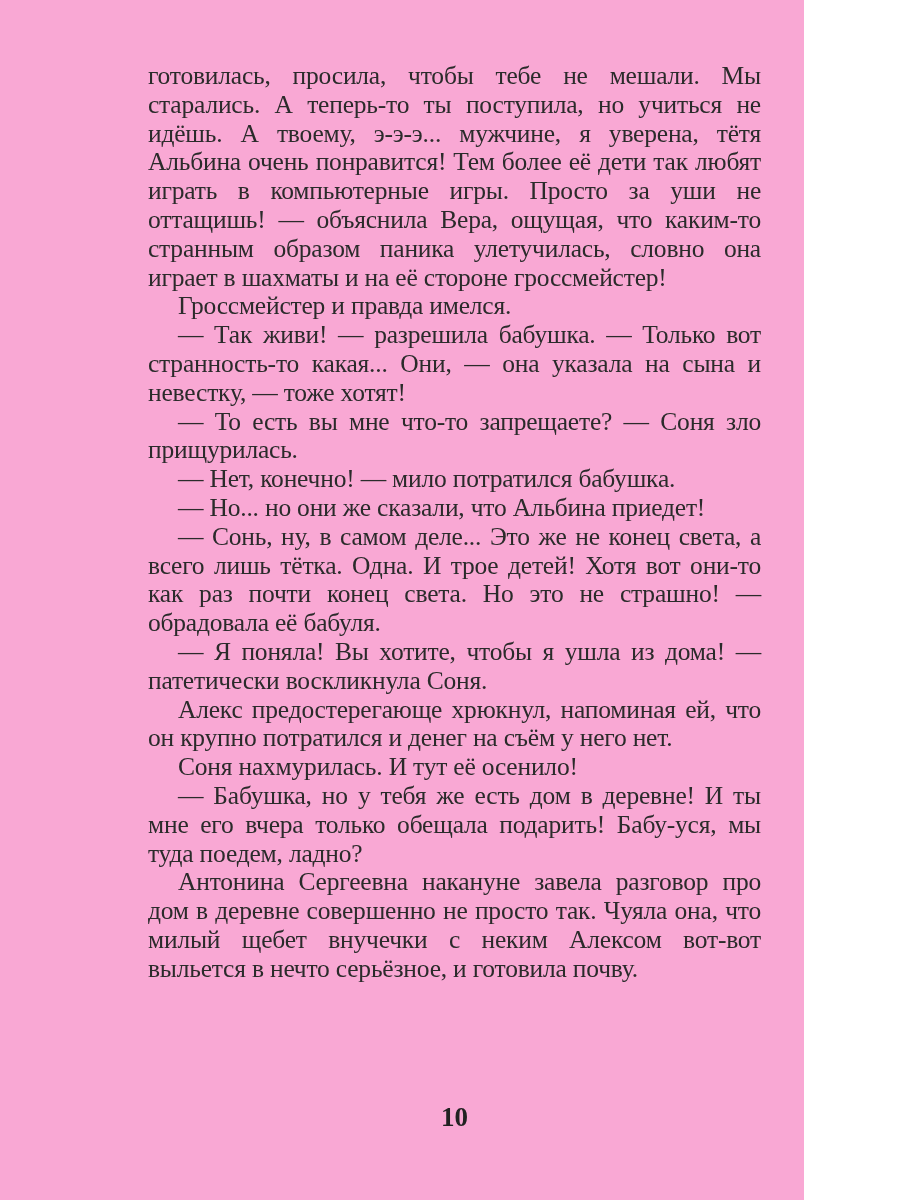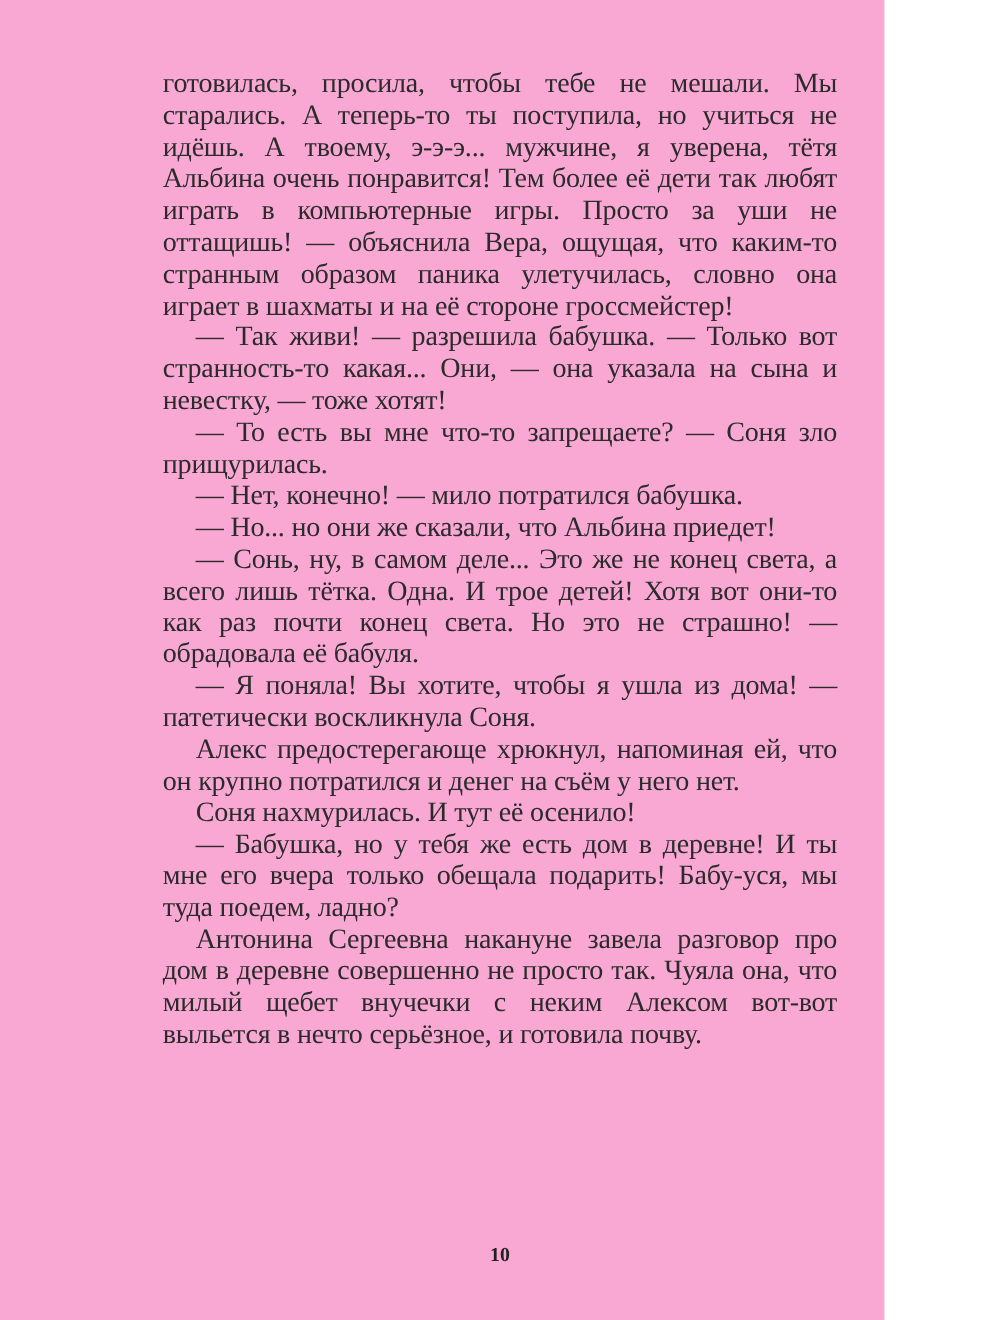--- a/index.html
+++ b/index.html
@@ -37,33 +37,33 @@
   }
   .text-block p.no-indent {
     text-indent: 0;
   }
   .page-number {
     position: absolute;
     top: 1102px;
     left: 148px;
     width: 613px;
     text-align: center;
-    font-size: 18px;
+    font-size: 27px;
     font-weight: 700;
     color: #222222;
-    margin-top: 28px;
   }
 </style>
 </head>
 <body>
 
 <div class="page">
 
   <div class="text-block">
     <p class="no-indent">готовилась, просила, чтобы тебе не мешали. Мы старались. А теперь-то ты поступила, но учиться не идёшь. А твоему, э-э-э... мужчине, я уверена, тётя Альбина очень понравится! Тем более её дети так любят играть в компьютерные игры. Просто за уши не оттащишь! — объяснила Вера, ощущая, что каким-то странным образом паника улетучилась, словно она играет в шахматы и на её стороне гроссмейстер!</p>
+    <p>Гроссмейстер и правда имелся.</p>
     <p>— Так живи! — разрешила бабушка. — Только вот странность-то какая... Они, — она указала на сына и невестку, — тоже хотят!</p>
     <p>— То есть вы мне что-то запрещаете? — Соня зло прищурилась.</p>
     <p>— Нет, конечно! — мило потратился бабушка.</p>
     <p>— Но... но они же сказали, что Альбина приедет!</p>
     <p>— Сонь, ну, в самом деле... Это же не конец света, а всего лишь тётка. Одна. И трое детей! Хотя вот они-то как раз почти конец света. Но это не страшно! — обрадовала её бабуля.</p>
     <p>— Я поняла! Вы хотите, чтобы я ушла из дома! — патетически воскликнула Соня.</p>
     <p>Алекс предостерегающе хрюкнул, напоминая ей, что он крупно потратился и денег на съём у него нет.</p>
     <p>Соня нахмурилась. И тут её осенило!</p>
     <p>— Бабушка, но у тебя же есть дом в деревне! И ты мне его вчера только обещала подарить! Бабу-уся, мы туда поедем, ладно?</p>
     <p>Антонина Сергеевна накануне завела разговор про дом в деревне совершенно не просто так. Чуяла она, что милый щебет внучечки с неким Алексом вот-вот выльется в нечто серьёзное, и готовила почву.</p>

